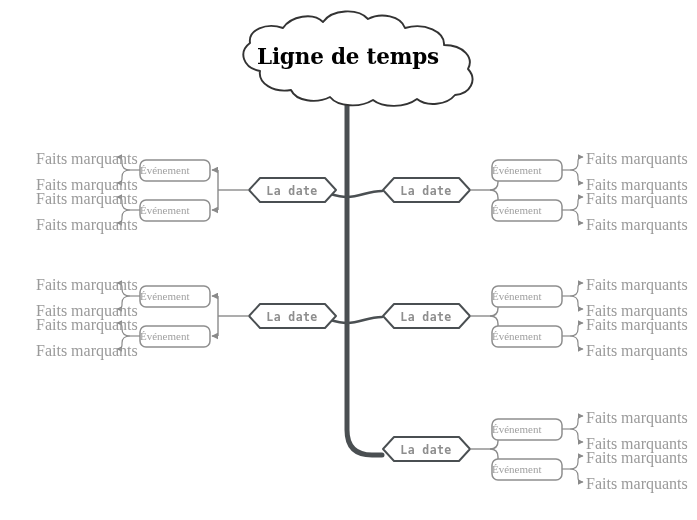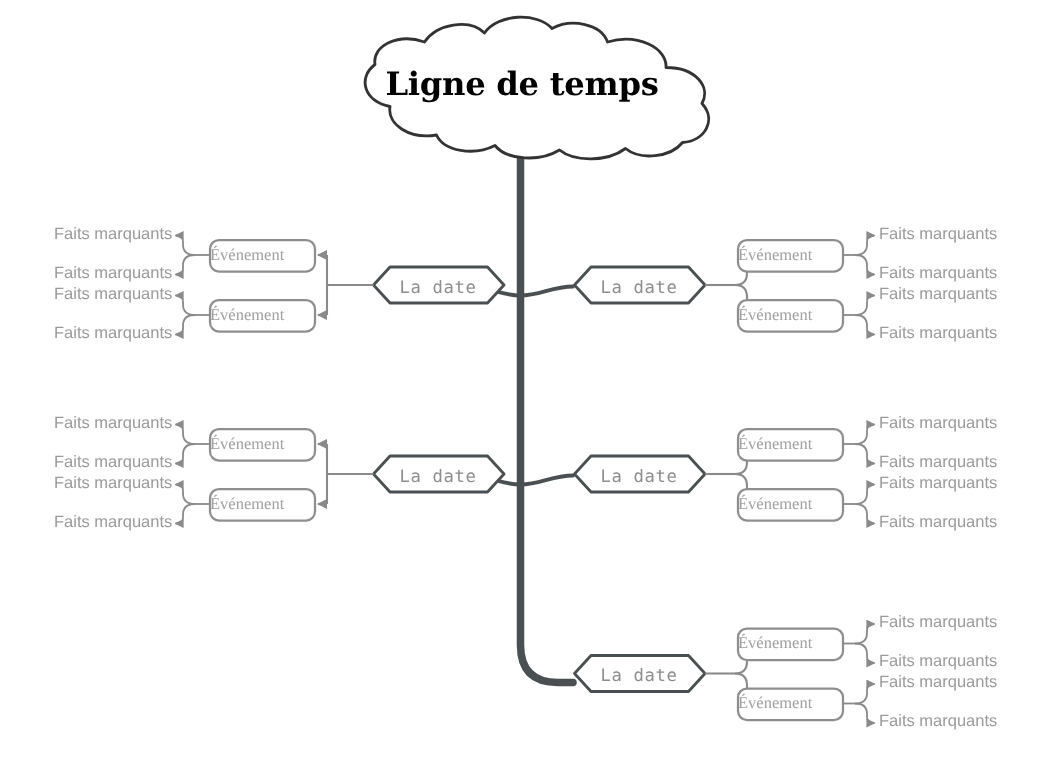--- a/index.html
+++ b/index.html
@@ -44,43 +44,43 @@
     color: #000000;
     white-space: nowrap;
   }
 
   
   .date-label {
     position: absolute;
     width: 80px;
     text-align: center;
     font-family: "DejaVu Sans Mono", monospace;
-    font-weight: normal;
+    font-weight: bold;
     font-size: 11.5px;
     letter-spacing: 0.4px;
     color: #8e8e8e;
     white-space: nowrap;
   }
 
   
   .event-label {
     position: absolute;
     width: 70px;
     text-align: left;
     font-family: "Liberation Serif", serif;
     font-size: 11px;
     color: #a0a0a0;
     white-space: nowrap;
   }
 
   
   .fact-label {
     position: absolute;
-    font-family: Liberation Sans, sans-serif;
-    font-size: 11px;
+    font-family: Liberation Serif, serif;
+    font-size: 16px;
     color: #9a9a9a;
     white-space: nowrap;
   }
   .fact-label.right { text-align: left; }
   .fact-label.left  { text-align: right; }
 </style>
 </head>
 <body>
 
 <div id="canvas">

